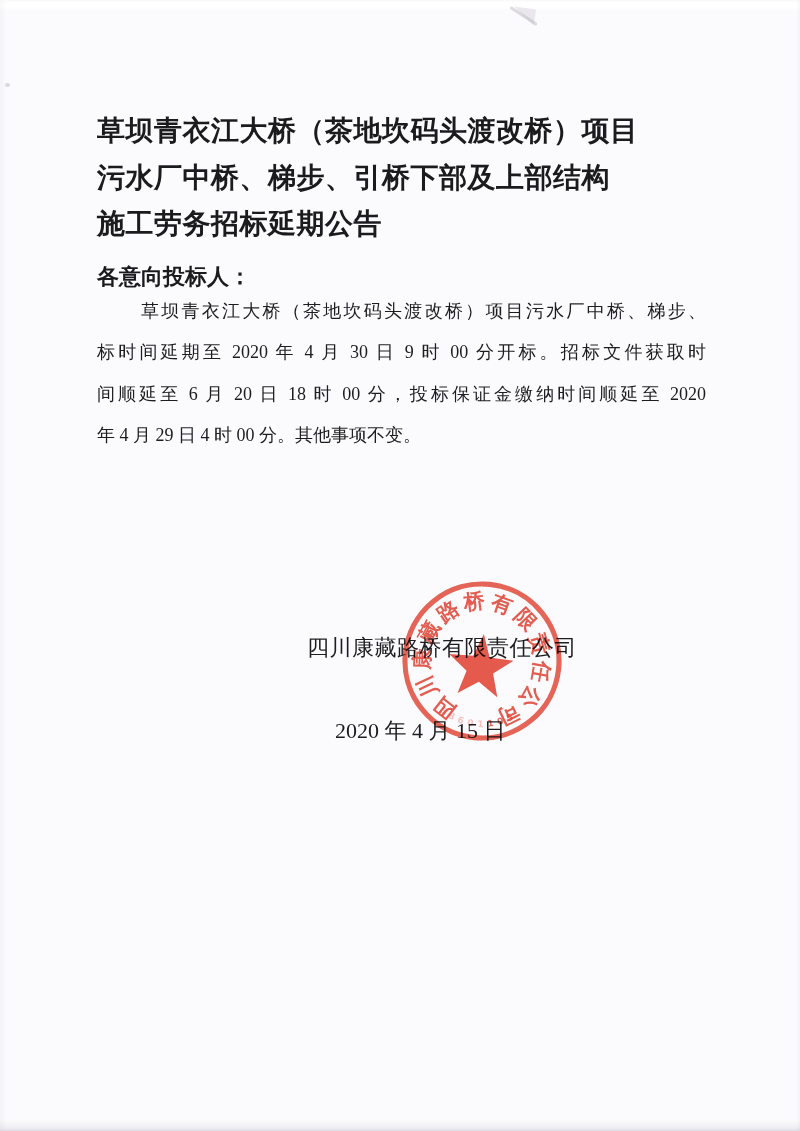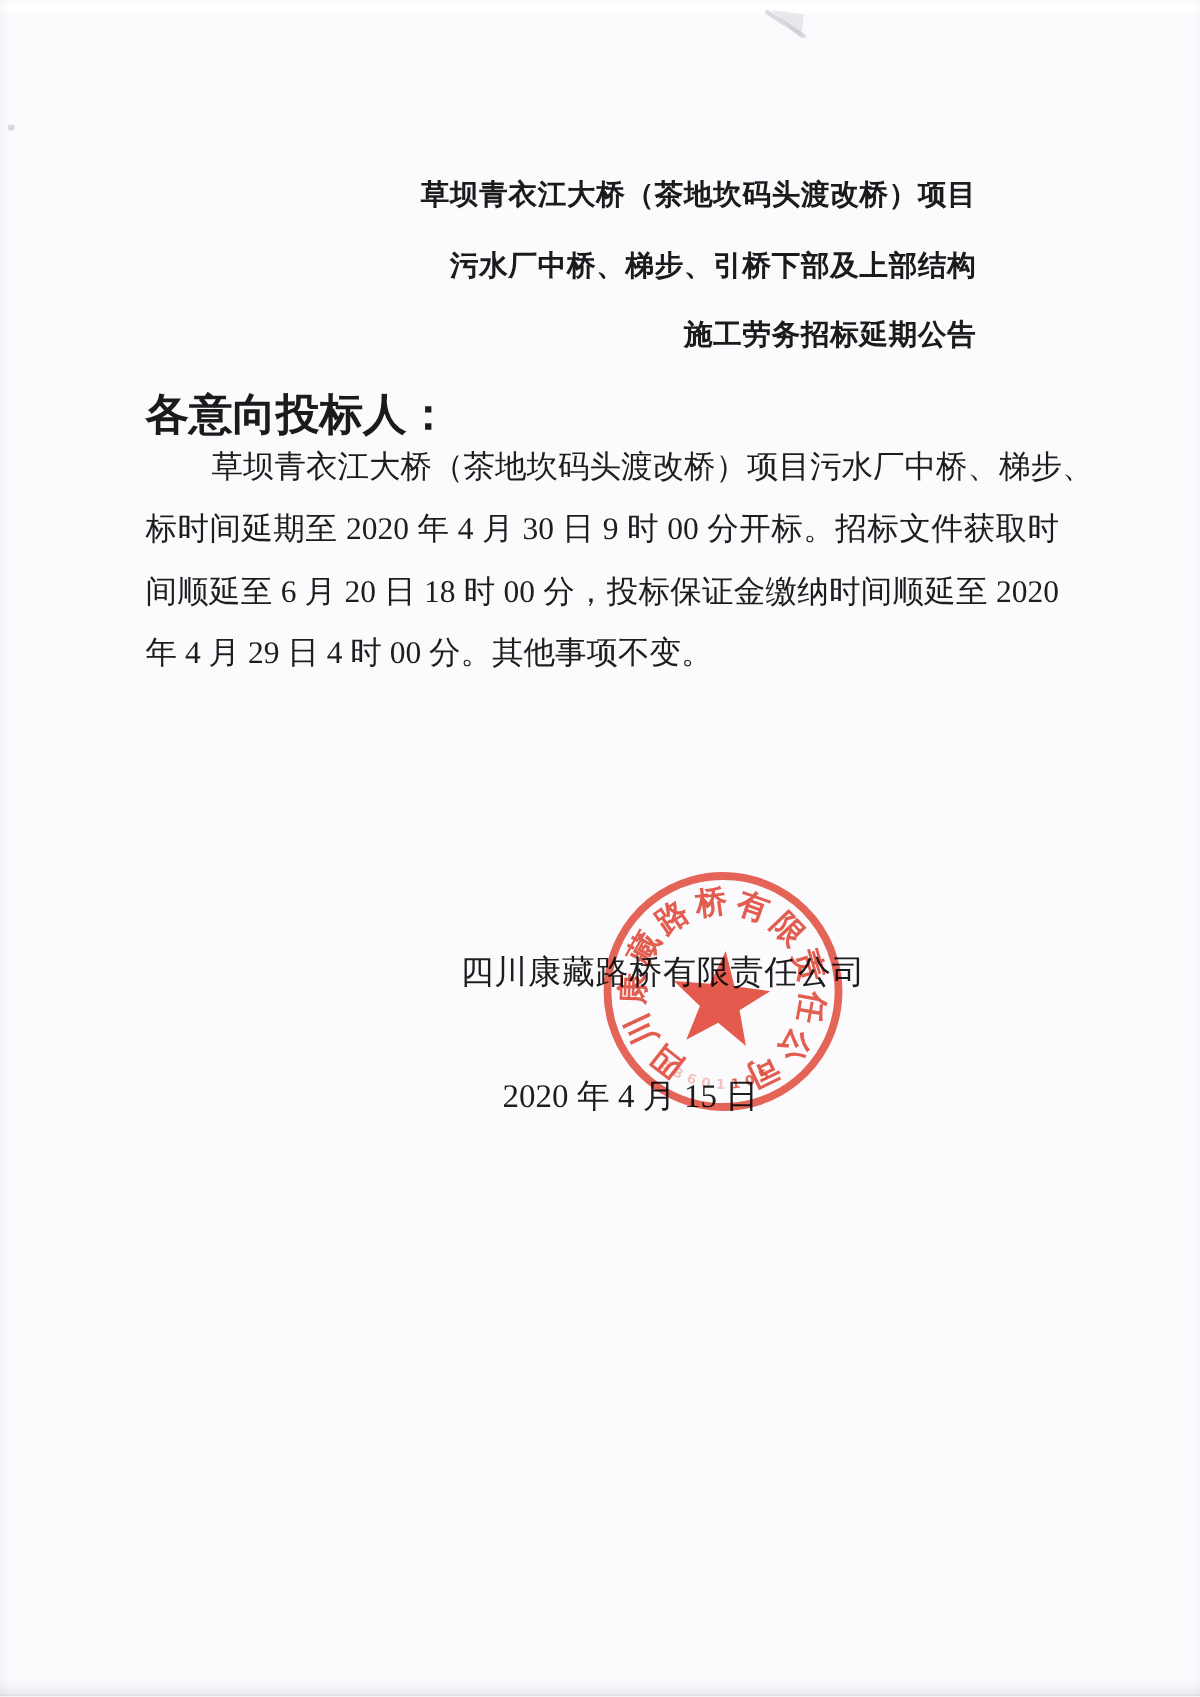--- a/index.html
+++ b/index.html
@@ -29,33 +29,33 @@
     border-top:16px solid rgba(180,176,186,0.25);
     transform:rotate(8deg);
   }
   .artifact-dot{
     position:absolute;left:5px;top:83px;width:5px;height:4px;
     background:#b9b6bf;opacity:.5;border-radius:50%;
   }
   
   .doc-title{
     position:absolute;left:97px;top:108px;width:554px;
-    text-align:right;font-weight:bold;
-    font-size:19px;line-height:46.5px;
+    text-align:left;font-weight:bold;
+    font-size:28px;line-height:46.5px;
     letter-spacing:0.5px;
     color:#1b1b1e;
   }
   .salutation{
     position:absolute;left:97px;top:262px;
-    font-size:29px;font-weight:bold;line-height:30px;
+    font-size:22px;font-weight:bold;line-height:30px;
     color:#1b1b1e;
   }
   .paragraph{
     position:absolute;left:97px;top:291px;width:609px;
-    font-size:21px;line-height:41.3px;
+    font-size:18px;line-height:41.3px;
     color:#1d1d20;
   }
   .body-line{
     text-align:justify;
     text-align-last:justify;
     white-space:nowrap;
     height:41.3px;overflow:visible;
   }
   .body-line.indent{text-indent:44px;}
   .body-line.last{text-align-last:left;}

